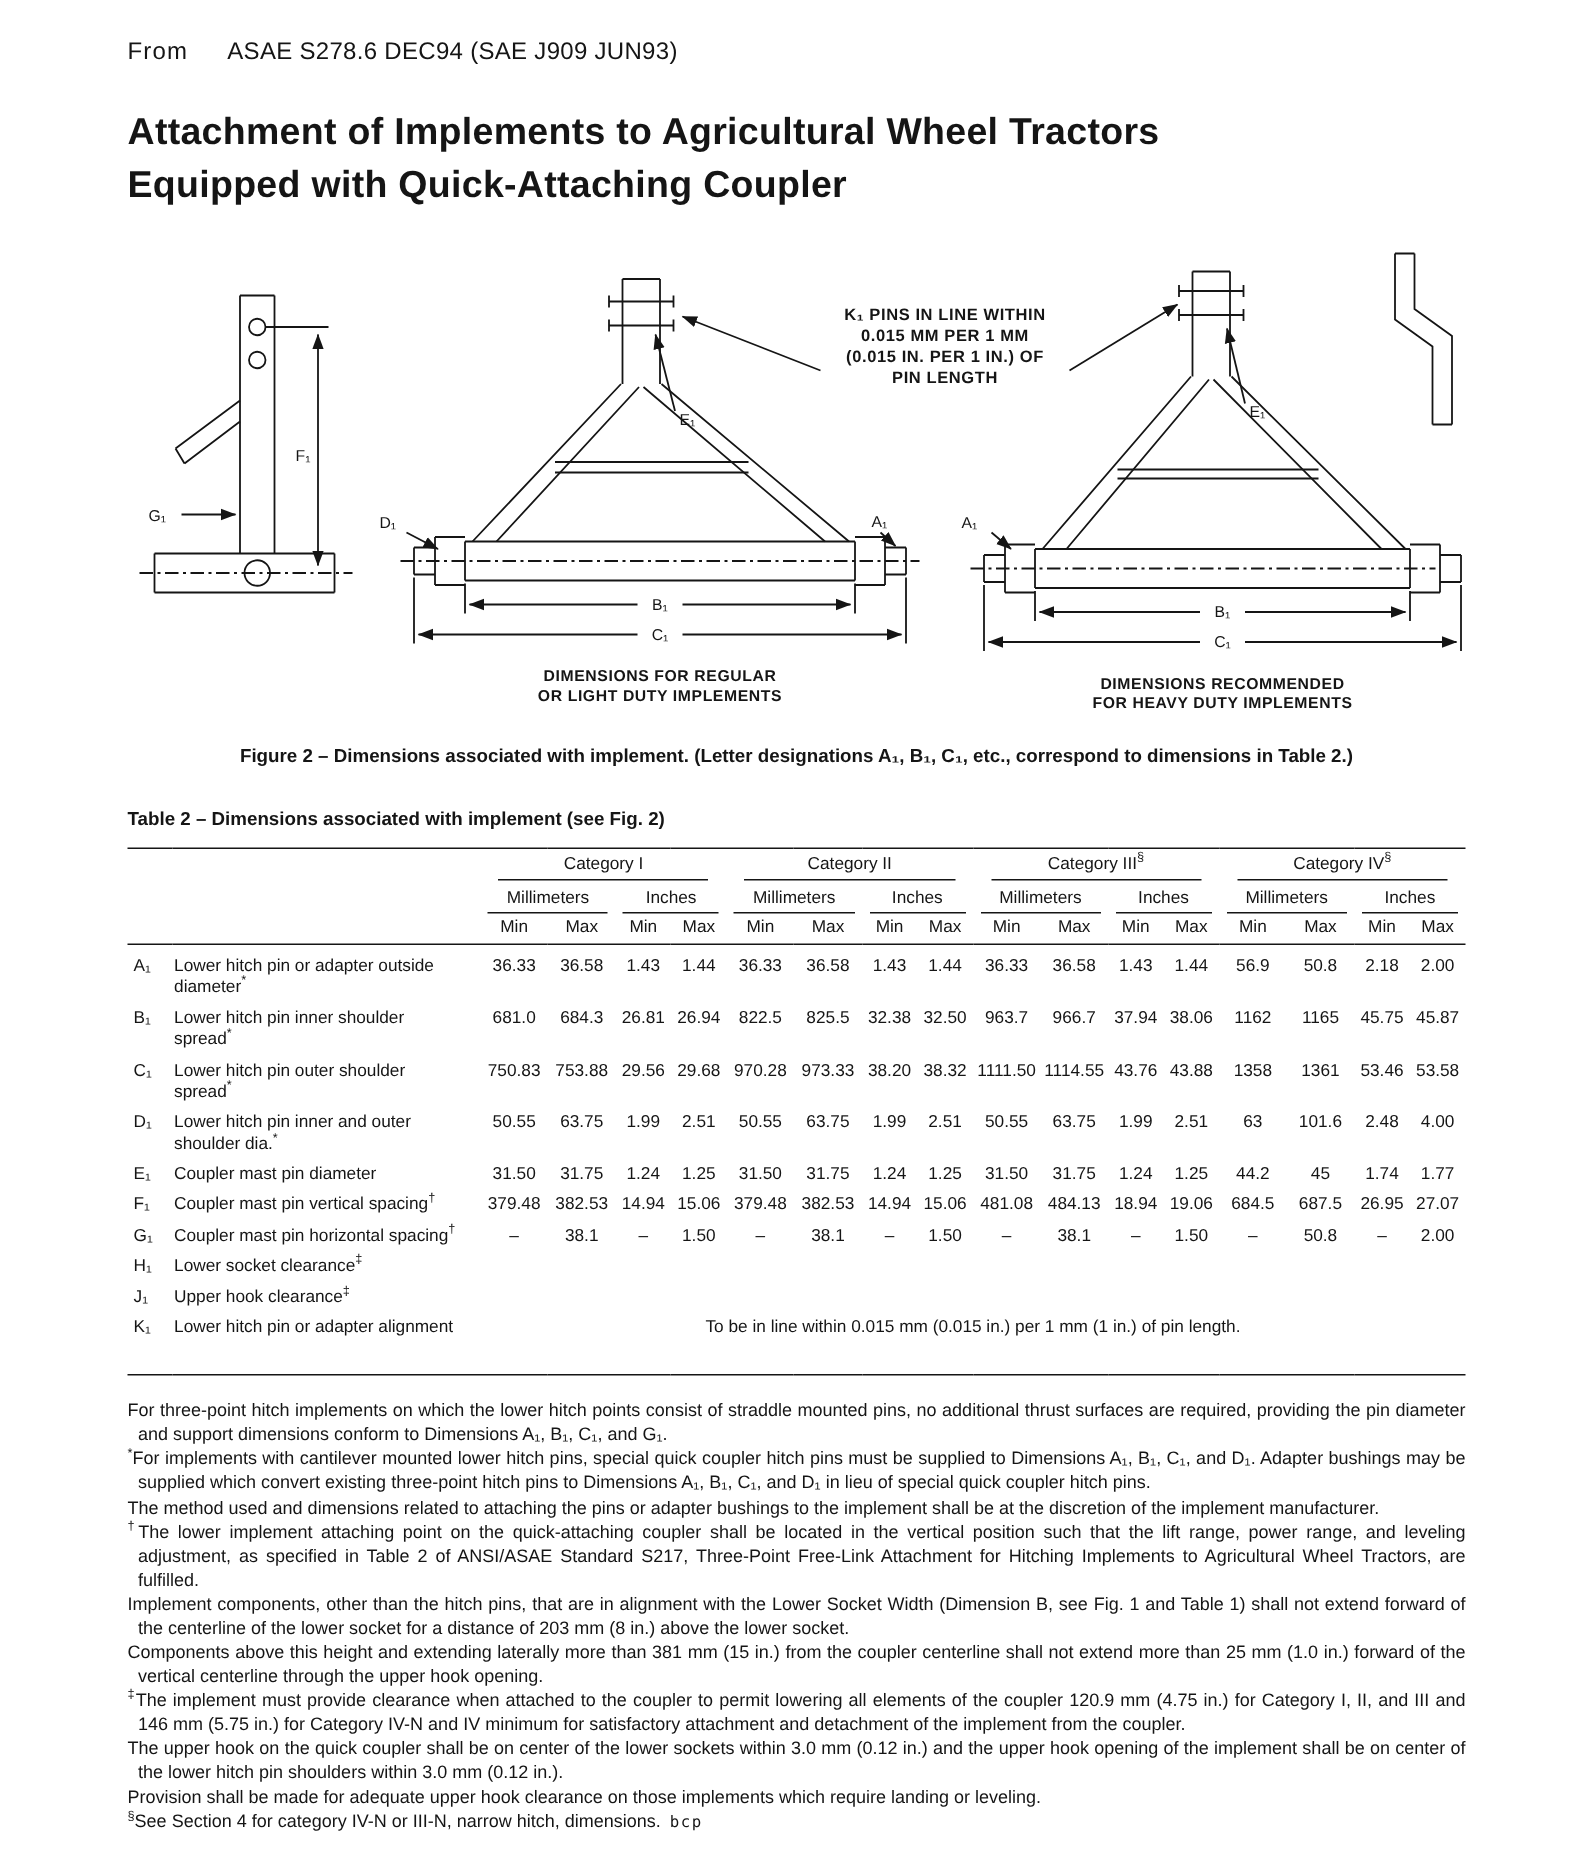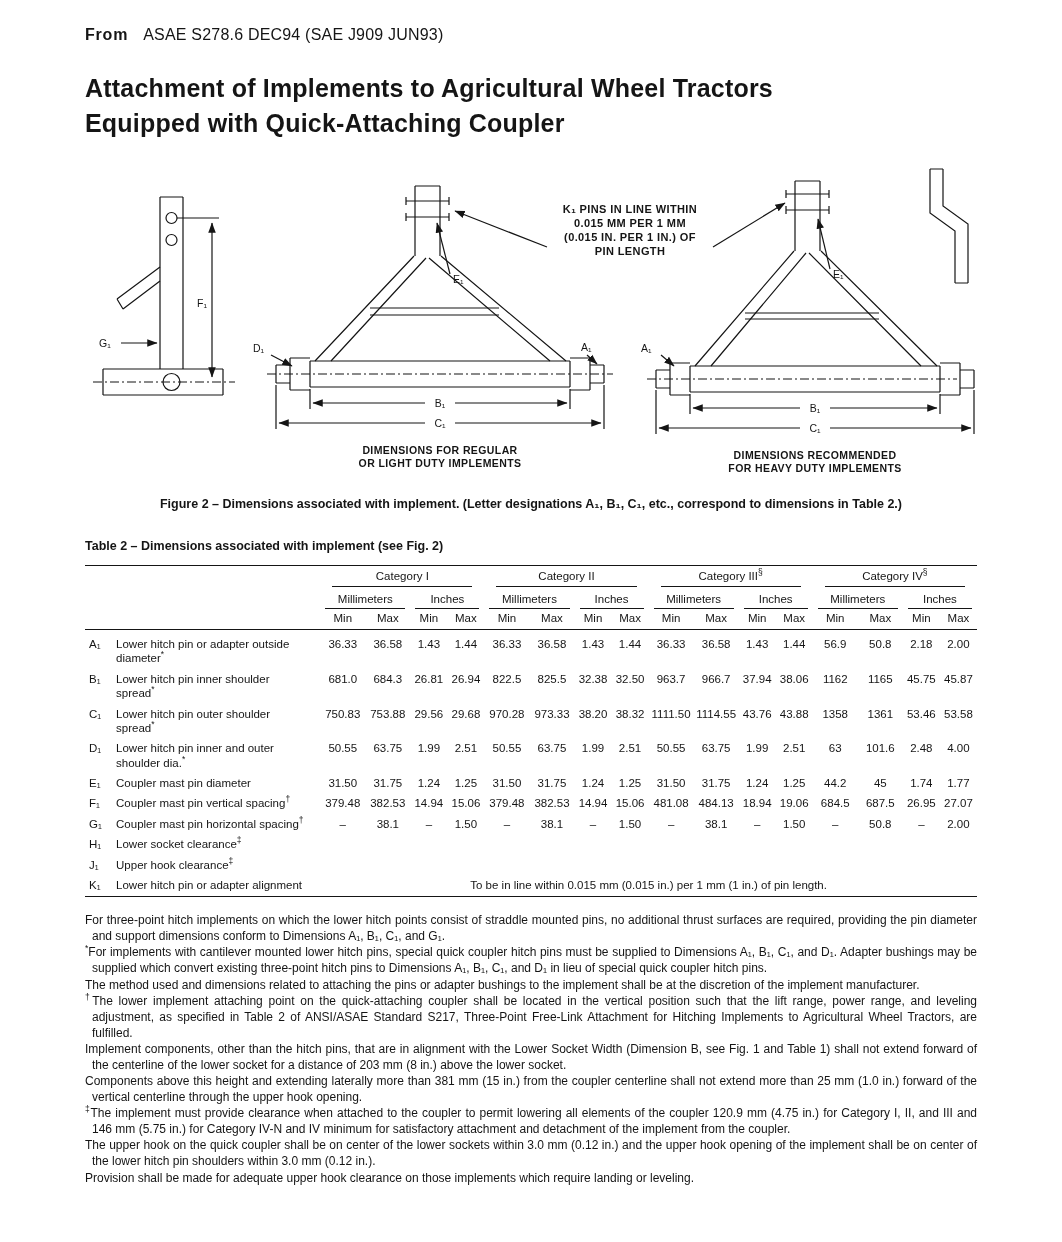--- a/index.html
+++ b/index.html
@@ -5,21 +5,21 @@
   * { margin:0; padding:0; box-sizing:border-box; }
   html,body { background:#ffffff; }
   body {
     width:1062px; min-height:1242px;
     color:#151515;
     font-family:"Liberation Sans","DejaVu Sans",sans-serif;
   }
   .page { padding:26px 85px 28px 85px; }
 
   .source-line { font-size:16px; letter-spacing:0.2px; }
-  .source-line .from { font-weight:700; margin-right:15px; letter-spacing:0.8px; }
+  .source-line .from { font-weight:400; margin-right:26px; letter-spacing:0.8px; }
 
   h1.doc-title { font-size:25px; font-weight:700; line-height:1.4; margin-top:27px; letter-spacing:0.2px; }
 
   .figure-wrap { margin-top:20px; }
   .fig-svg { display:block; }
   .fig-svg text { font-size:11px; fill:#151515; stroke:none; font-family:"Liberation Sans","DejaVu Sans",sans-serif; }
   .fig-svg .dim { font-size:10.5px; }
   .fig-svg .note { font-weight:700; font-size:11px; letter-spacing:0.4px; }
   .fig-svg .capt { font-weight:700; font-size:10.5px; letter-spacing:0.4px; }
 
@@ -38,21 +38,21 @@
   .unit-rule { border-bottom:1.1px solid #151515; margin:4px 5px 0; padding:2px 0 3px; text-align:center; }
   tr.mmrow th { text-align:center; padding:3px 0 5px; border-bottom:1.2px solid #151515; }
   sup { font-size:8.5px; vertical-align:super; line-height:0; }
 
   tbody td { vertical-align:top; padding:3px 1px 3px; line-height:1.25; }
   tbody tr:first-child td { padding-top:7px; }
   td.sym { padding-left:4px; }
   td.desc { padding-right:10px; }
   td.val { text-align:center; }
   td.span-note { text-align:center; }
-  tbody tr:last-child td { padding-bottom:4px; }
+  tbody tr:last-child td { padding-bottom:24px; }
 
   .footnotes { margin-top:15px; font-size:12px; line-height:1.34; }
   .footnotes p { text-align:justify; margin:0; padding-left:7px; text-indent:-7px; }
   .endmark { font-family:"DejaVu Sans Mono","Liberation Mono",monospace; font-size:10.5px; margin-left:6px; letter-spacing:1px; }
 </style>
 </head>
 <body>
 
 <div class="page">
 
@@ -411,15 +411,16 @@
   <div class="footnotes">
       <p><span>For three-point hitch implements on which the lower hitch points consist of straddle mounted pins, no additional thrust surfaces are required, providing the pin diameter and support dimensions conform to Dimensions A₁, B₁, C₁, and G₁.</span></p>
       <p><sup>*</sup><span>For implements with cantilever mounted lower hitch pins, special quick coupler hitch pins must be supplied to Dimensions A₁, B₁, C₁, and D₁. Adapter bushings may be supplied which convert existing three-point hitch pins to Dimensions A₁, B₁, C₁, and D₁ in lieu of special quick coupler hitch pins.</span></p>
       <p><span>The method used and dimensions related to attaching the pins or adapter bushings to the implement shall be at the discretion of the implement manufacturer.</span></p>
       <p><sup>†</sup><span>The lower implement attaching point on the quick-attaching coupler shall be located in the vertical position such that the lift range, power range, and leveling adjustment, as specified in Table 2 of ANSI/ASAE Standard S217, Three-Point Free-Link Attachment for Hitching Implements to Agricultural Wheel Tractors, are fulfilled.</span></p>
       <p><span>Implement components, other than the hitch pins, that are in alignment with the Lower Socket Width (Dimension B, see Fig. 1 and Table 1) shall not extend forward of the centerline of the lower socket for a distance of 203 mm (8 in.) above the lower socket.</span></p>
       <p><span>Components above this height and extending laterally more than 381 mm (15 in.) from the coupler centerline shall not extend more than 25 mm (1.0 in.) forward of the vertical centerline through the upper hook opening.</span></p>
       <p><sup>‡</sup><span>The implement must provide clearance when attached to the coupler to permit lowering all elements of the coupler 120.9 mm (4.75 in.) for Category I, II, and III and 146 mm (5.75 in.) for Category IV-N and IV minimum for satisfactory attachment and detachment of the implement from the coupler.</span></p>
       <p><span>The upper hook on the quick coupler shall be on center of the lower sockets within 3.0 mm (0.12 in.) and the upper hook opening of the implement shall be on center of the lower hitch pin shoulders within 3.0 mm (0.12 in.).</span></p>
       <p><span>Provision shall be made for adequate upper hook clearance on those implements which require landing or leveling.</span></p>
+      <p><sup>§</sup><span>See Section 4 for category IV-N or III-N, narrow hitch, dimensions.</span><span class="endmark">bcp</span></p>
     </div>
 
 </div>
 
 </body></html>

